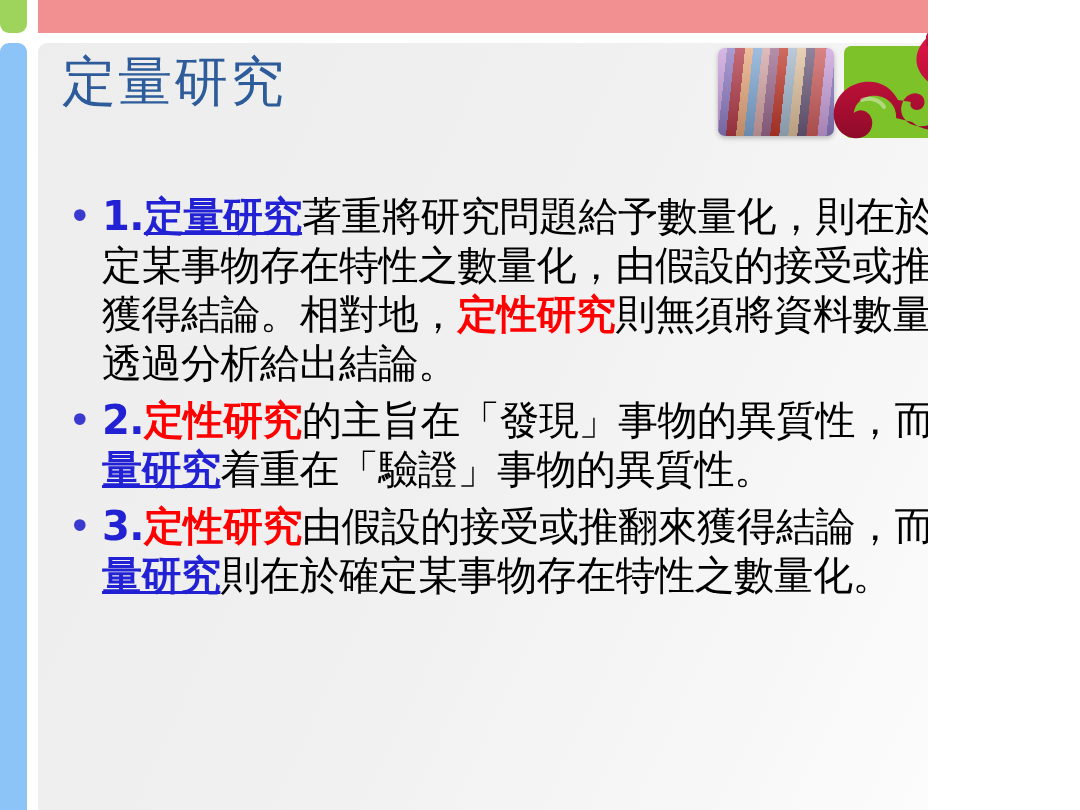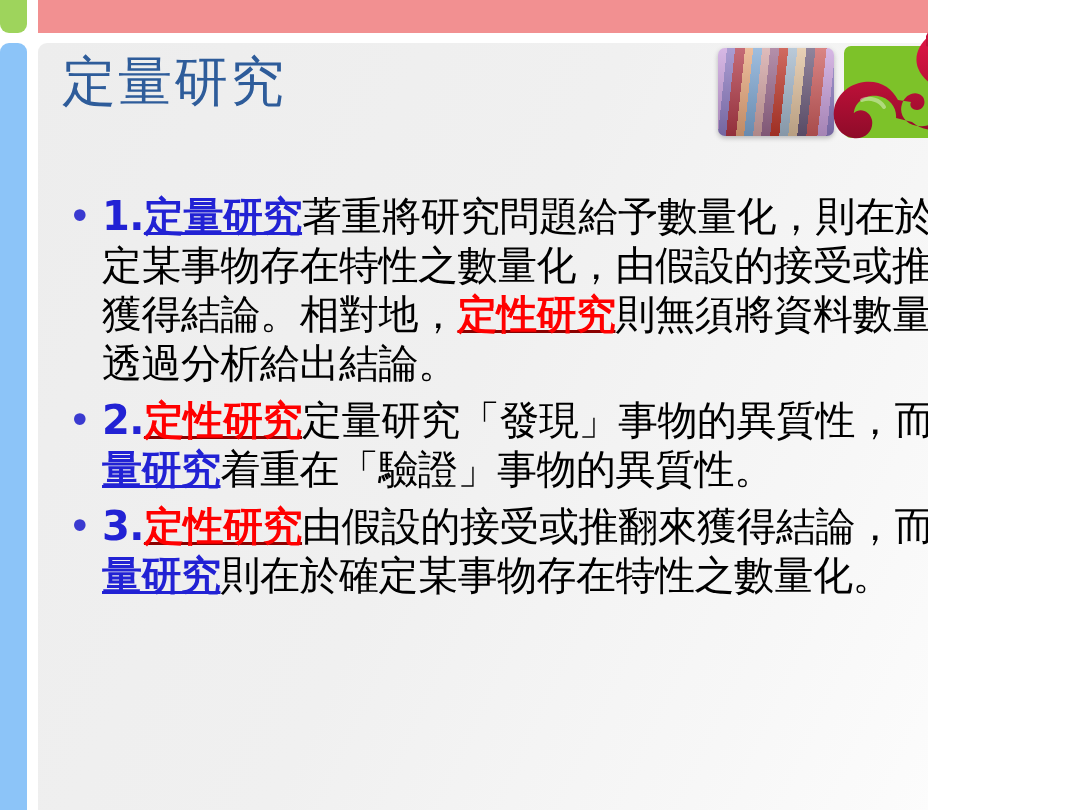--- a/index.html
+++ b/index.html
@@ -199,21 +199,20 @@
   .kw-blue {
     color: #2222D4;
     font-weight: bold;
     text-decoration: underline;
     text-decoration-thickness: 3px;
     text-underline-offset: 2px;
   }
   .kw-red {
     color: #FF0000;
     font-weight: bold;
-    text-decoration: underline;
     text-decoration-color: #8B0000;
     text-decoration-thickness: 3px;
     text-underline-offset: 2px;
   }
   .num-blue {
     color: #2222D4;
     font-weight: bold;
   }
 </style>
 </head>
@@ -312,21 +311,21 @@
     </svg>
   </div>
 
   <div class="bullets">
       <div class="bullet-row">
         <div class="bullet-dot">•</div>
         <div class="bullet-text"><span class="num-blue">1.</span><span class="kw-blue">定量研究</span><span>著重將研究問題給予數量化，則在於確定某事物存在特性之數量化，由假設的接受或推翻來獲得結論。相對地，</span><span class="kw-red">定性研究</span><span>則無須將資料數量化，透過分析給出結論。</span></div>
       </div>
       <div class="bullet-row">
         <div class="bullet-dot">•</div>
-        <div class="bullet-text"><span class="num-blue">2.</span><span class="kw-red">定性研究</span><span>定量研究「發現」事物的異質性，而</span><span class="kw-blue">定量研究</span><span>着重在「驗證」事物的異質性。</span></div>
+        <div class="bullet-text"><span class="num-blue">2.</span><span class="kw-red">定性研究</span><span>的主旨在「發現」事物的異質性，而</span><span class="kw-blue">定量研究</span><span>着重在「驗證」事物的異質性。</span></div>
       </div>
       <div class="bullet-row">
         <div class="bullet-dot">•</div>
         <div class="bullet-text"><span class="num-blue">3.</span><span class="kw-red">定性研究</span><span>由假設的接受或推翻來獲得結論，而</span><span class="kw-blue">定量研究</span><span>則在於確定某事物存在特性之數量化。</span></div>
       </div>
     </div>
 
 </div>
 
 </body></html>

